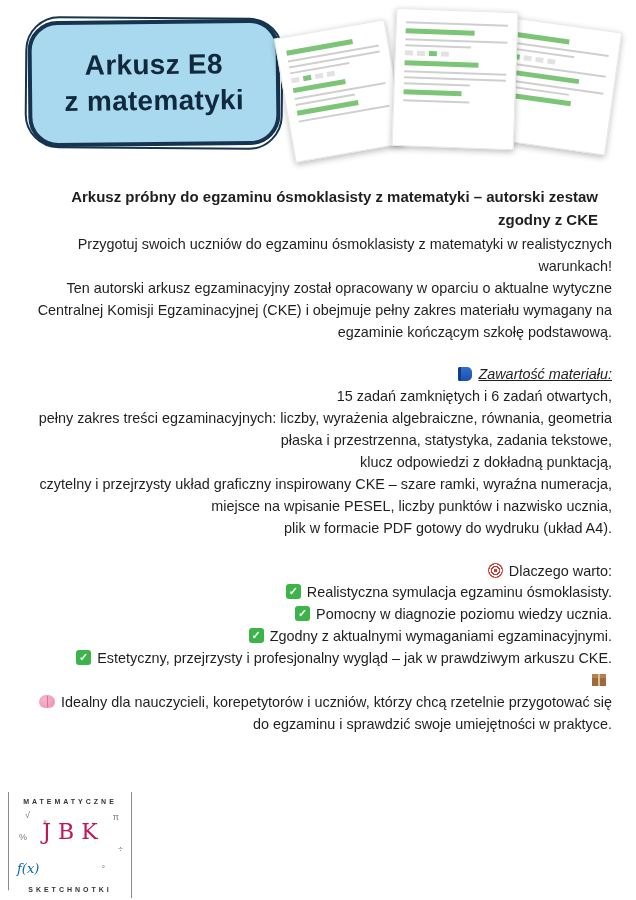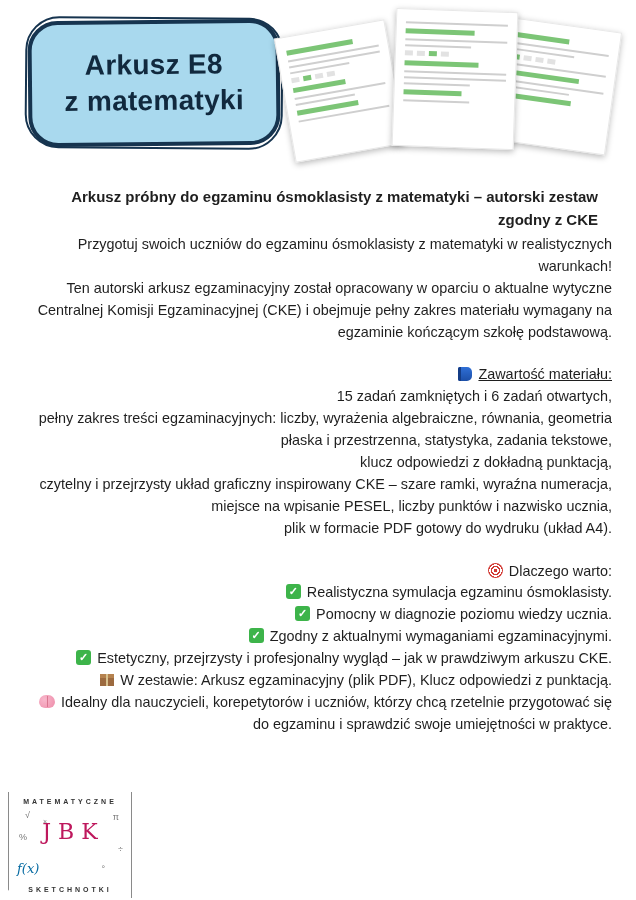--- a/index.html
+++ b/index.html
@@ -27,21 +27,21 @@
   .thumb .w70{width:70%;} .thumb .w55{width:55%;} .thumb .w65{width:65%;}
   .thumb .boxes{margin:4px 2px;line-height:0;}
   .thumb .boxes i{display:inline-block;width:8px;height:5px;background:#e2e2e2;margin-right:4px;}
   .thumb .boxes i.g{background:#7cc576;}
 
   
   .content{padding:8px 24px 0;text-align:right;font-size:14.4px;line-height:1.52;}
   .content p{margin:0;}
   h1{font-size:15px;font-weight:700;margin:6px auto 3px;max-width:560px;line-height:1.5;}
   .sp{height:21px;}
-  .underline{text-decoration:underline;}
+  .underline{text-decoration:underline;font-style:italic;}
 
   
   .ic{display:inline-block;vertical-align:-2px;margin-right:6px;position:relative;}
   .ic-book{width:14px;height:14px;border-radius:2px 5px 5px 2px;
            background:linear-gradient(180deg,#2f6fd6,#1c4fa8);}
   .ic-book::before{content:"";position:absolute;left:0;top:0;bottom:0;width:3px;
            background:#143c85;border-radius:2px 0 0 2px;}
   .ic-target{width:15px;height:15px;border-radius:50%;
            background:radial-gradient(circle at 50% 50%, #d23a34 0 1.6px, #fff 1.6px 3.2px,
                       #d23a34 3.2px 4.8px, #fff 4.8px 6.2px, #d23a34 6.2px);}
@@ -148,21 +148,21 @@
     <p>
       <span class="ic ic-check"></span><span>Pomocny w diagnozie poziomu wiedzy ucznia.</span>
     </p>
     <p>
       <span class="ic ic-check"></span><span>Zgodny z aktualnymi wymaganiami egzaminacyjnymi.</span>
     </p>
     <p>
       <span class="ic ic-check"></span><span>Estetyczny, przejrzysty i profesjonalny wygląd – jak w prawdziwym arkuszu CKE.</span>
     </p>
     <p>
-      <span class="ic ic-package"></span><span>W zestawie: Arkusz egzaminacyjny (plik PDF), Klucz odpowiedzi z punktacją.</span>
+      <span class="ic ic-package"></span>
     </p>
     <p>
       <span class="ic ic-brain"></span><span>Idealny dla nauczycieli, korepetytorów i uczniów, którzy chcą rzetelnie przygotować się do egzaminu i sprawdzić swoje umiejętności w praktyce.</span>
     </p>
   </main>
 
   <div class="logo">
     <div class="logo-top">MATEMATYCZNE</div>
     <div class="logo-main">JBK</div>
     <div class="logo-fx">f(x)</div>

